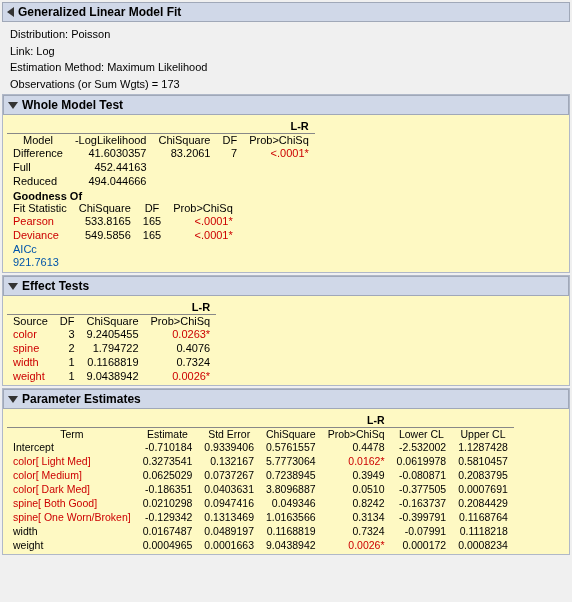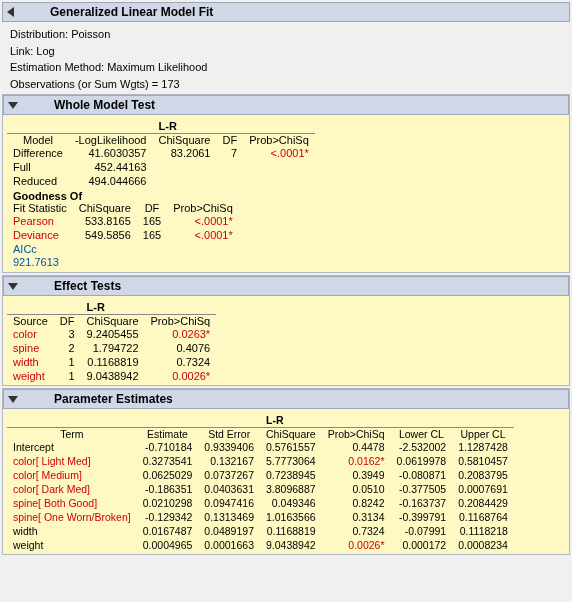--- a/index.html
+++ b/index.html
@@ -17,21 +17,20 @@
     }
     .section-header {
       display: flex;
       align-items: center;
       font-weight: bold;
       font-size: 12px;
       background: #d0d8e8;
       padding: 2px 4px;
       margin-bottom: 2px;
       border: 1px solid #a0a8b8;
-      gap: 32px;
     }
     .triangle {
       display: inline-block;
       width: 0; height: 0;
       border-top: 5px solid transparent;
       border-bottom: 5px solid transparent;
       border-right: 7px solid #333;
       margin-right: 4px;
     }
     .triangle-down {
@@ -71,21 +70,21 @@
       padding: 1px 6px;
       color: #0055aa;
     }
     .col-header-row th {
       text-align: center;
       font-weight: normal;
       border-bottom: none;
       padding: 0 6px;
     }
     .lr-label {
-      text-align: left;
+      text-align: right;
       font-weight: bold;
       border-bottom: 1px solid #888;
     }
     .section-box {
       border: 1px solid #b0b8c8;
       margin-bottom: 2px;
       background: #fef9c3;
     }
     .section-box-inner {
       padding: 2px 4px;

